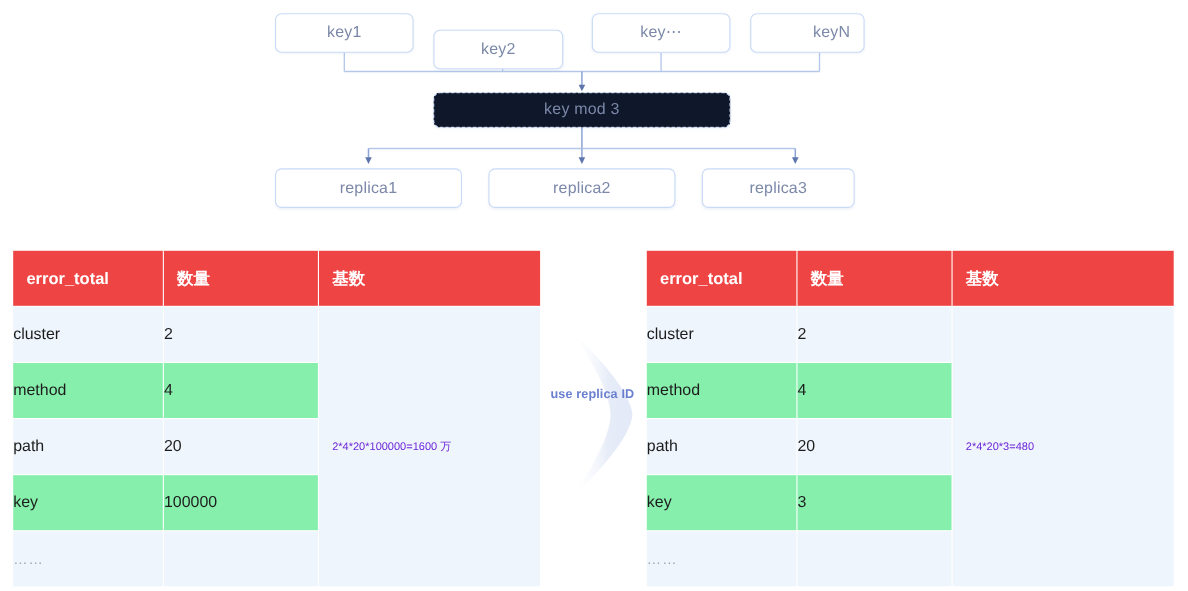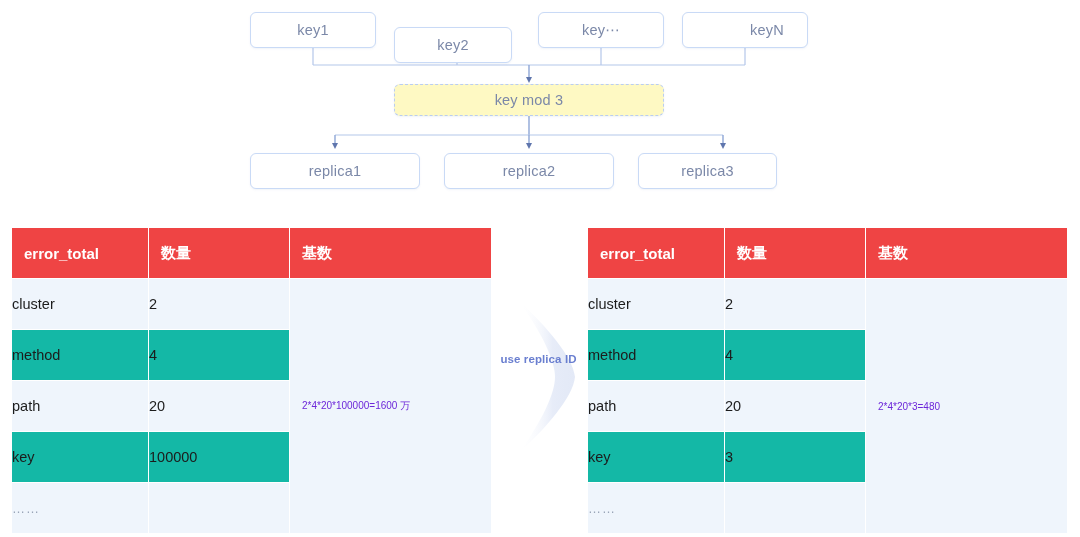--- a/index.html
+++ b/index.html
@@ -32,21 +32,21 @@
     display: flex;
     align-items: center;
     justify-content: center;
     color: #7b88a8;
     font-size: 14.5px;
     letter-spacing: .2px;
     box-shadow: 0 1px 2px rgba(120,150,200,.10);
   }
   .node.dashed {
     border: 1px dashed #b9cdf2;
-    background: #fef9c3;
+    background: #0f172a;
   }
   .svg-lines {
     position: absolute;
     left: 0; top: 0;
     width: 1080px;
     height: 215px;
     pointer-events: none;
   }
 
   
@@ -77,21 +77,21 @@
     grid-row: 1;
   }
   .td {
     background: #eff5fc;
     color: #1c1c1c;
     font-size: 14.5px;
     display: flex;
     align-items: center;
     box-sizing: border-box;
   }
-  .td.alt { background: #14b8a6; }
+  .td.alt { background: #86efac; }
   .td.dots { color: #9aa6b8; letter-spacing: 1px; font-size: 13px; }
 
   .span-cell {
     grid-column: 3;
     grid-row: 2 / span 5;
     background: #eff5fc;
     color: #6d28d9;
     font-size: 10px;
     display: flex;
     align-items: center;
@@ -153,21 +153,21 @@
 
   <div class="node" style="left:250px;top:12px;width:126px;height:36px;">
     <span>key1</span>
   </div>
   <div class="node" style="left:394px;top:12px;width:118px;height:36px;margin-top:15px;">
     <span>key2</span>
   </div>
   <div class="node" style="left:538px;top:12px;width:126px;height:36px;">
     <span>key⋯</span>
   </div>
-  <div class="node" style="left:682px;top:12px;width:126px;height:36px;padding-left:44px;">
+  <div class="node" style="left:682px;top:12px;width:104px;height:36px;padding-left:44px;">
     <span>keyN</span>
   </div>
 
   <div class="node dashed" style="left:394px;top:84px;width:270px;height:32px;">
     <span>key mod 3</span>
   </div>
 
   <div class="node" style="left:250px;top:153px;width:170px;height:36px;">
     <span>replica1</span>
   </div>

